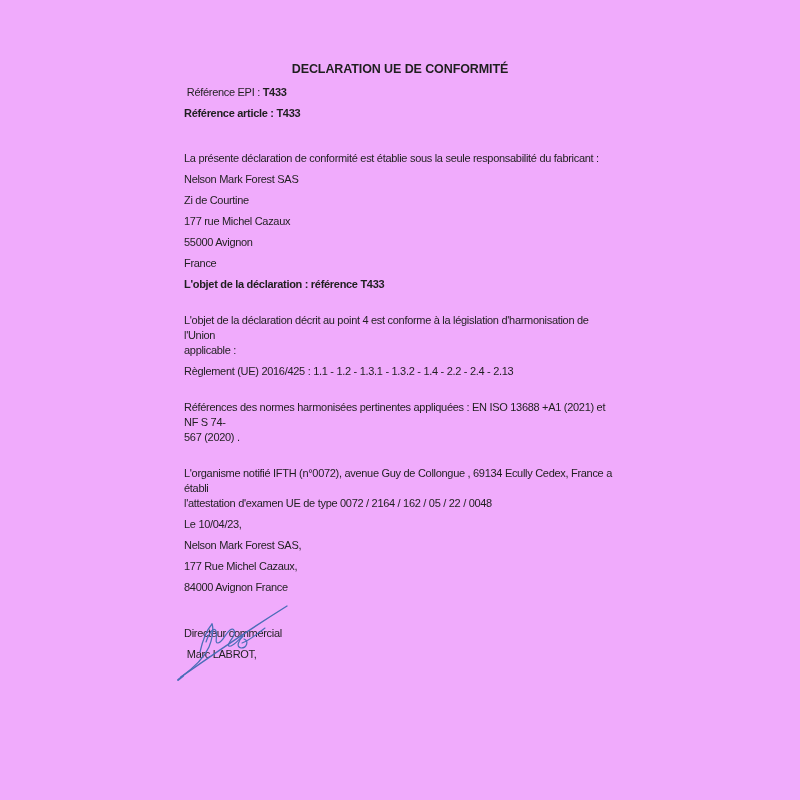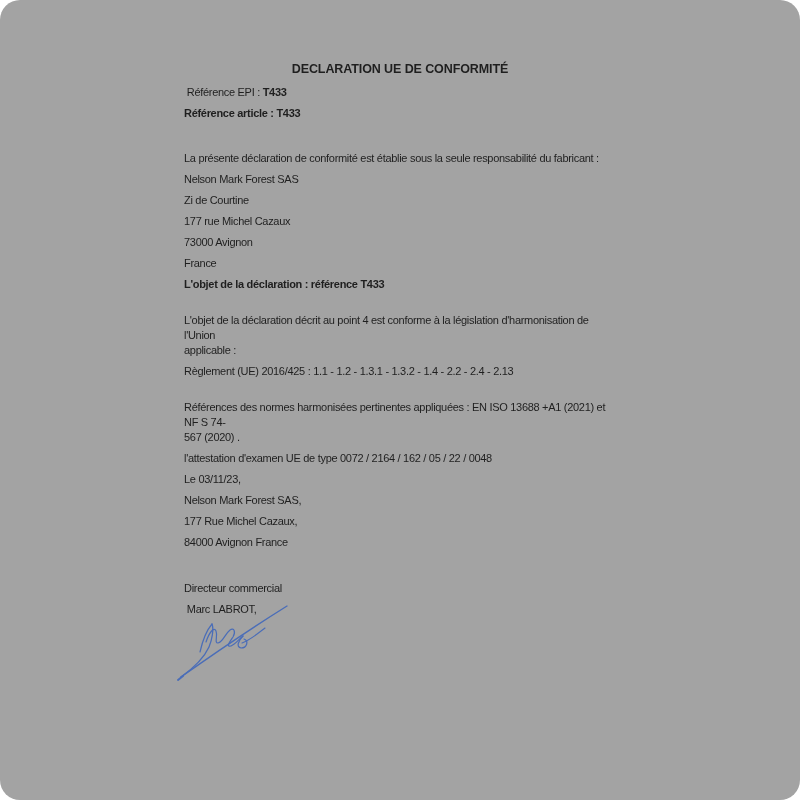--- a/index.html
+++ b/index.html
@@ -4,25 +4,24 @@
 <style>
   html, body {
     margin: 0;
     padding: 0;
     background: #ffffff;
   }
   .page {
     position: relative;
     width: 800px;
     height: 800px;
-    background: #a3a3a3;
+    background: #f0abfc;
     overflow: hidden;
     font-family: "Liberation Sans", sans-serif;
     color: #1f1f1f;
-    border-radius: 20px;
   }
   .doc-column {
     position: absolute;
     left: 184px;
     top: 62px;
     width: 432px;
   }
   .doc-title {
     margin: 0 0 8px 0;
     font-size: 12.5px;
@@ -62,36 +61,37 @@
     <p class="line"><span> Référence EPI : </span><span class="bold">T433</span></p>
 
     <p class="line bold">Référence article : T433</p>
 
     <div class="spacer-a"></div>
 
     <p class="line">La présente déclaration de conformité est établie sous la seule responsabilité du fabricant :</p>
     <p class="line">Nelson Mark Forest SAS</p>
     <p class="line">Zi de Courtine</p>
     <p class="line">177 rue Michel Cazaux</p>
-    <p class="line">73000 Avignon</p>
+    <p class="line">55000 Avignon</p>
     <p class="line">France</p>
 
     <p class="line bold">L'objet de la déclaration : référence T433</p>
 
     <p class="line first-of-wrap">L'objet de la déclaration décrit au point 4 est conforme à la législation d'harmonisation de l'Union</p>
     <p class="line">applicable :</p>
 
     <p class="line">Règlement (UE) 2016/425 : 1.1 - 1.2 - 1.3.1 - 1.3.2 - 1.4 - 2.2 - 2.4 - 2.13</p>
 
     <p class="line first-of-wrap">Références des normes harmonisées pertinentes appliquées : EN ISO 13688 +A1 (2021) et NF S 74-</p>
     <p class="line">567 (2020) .</p>
 
+    <p class="line first-of-wrap">L'organisme notifié IFTH (n°0072), avenue Guy de Collongue , 69134 Ecully Cedex, France a établi</p>
     <p class="line">l'attestation d'examen UE de type 0072 / 2164 / 162 / 05 / 22 / 0048</p>
 
-    <p class="line">Le 03/11/23,</p>
+    <p class="line">Le 10/04/23,</p>
     <p class="line">Nelson Mark Forest SAS,</p>
     <p class="line">177 Rue Michel Cazaux,</p>
     <p class="line">84000 Avignon France</p>
 
     <div class="spacer-b"></div>
 
     <p class="line">Directeur commercial</p>
     <p class="line"> Marc LABROT,</p>
   </div>
 

